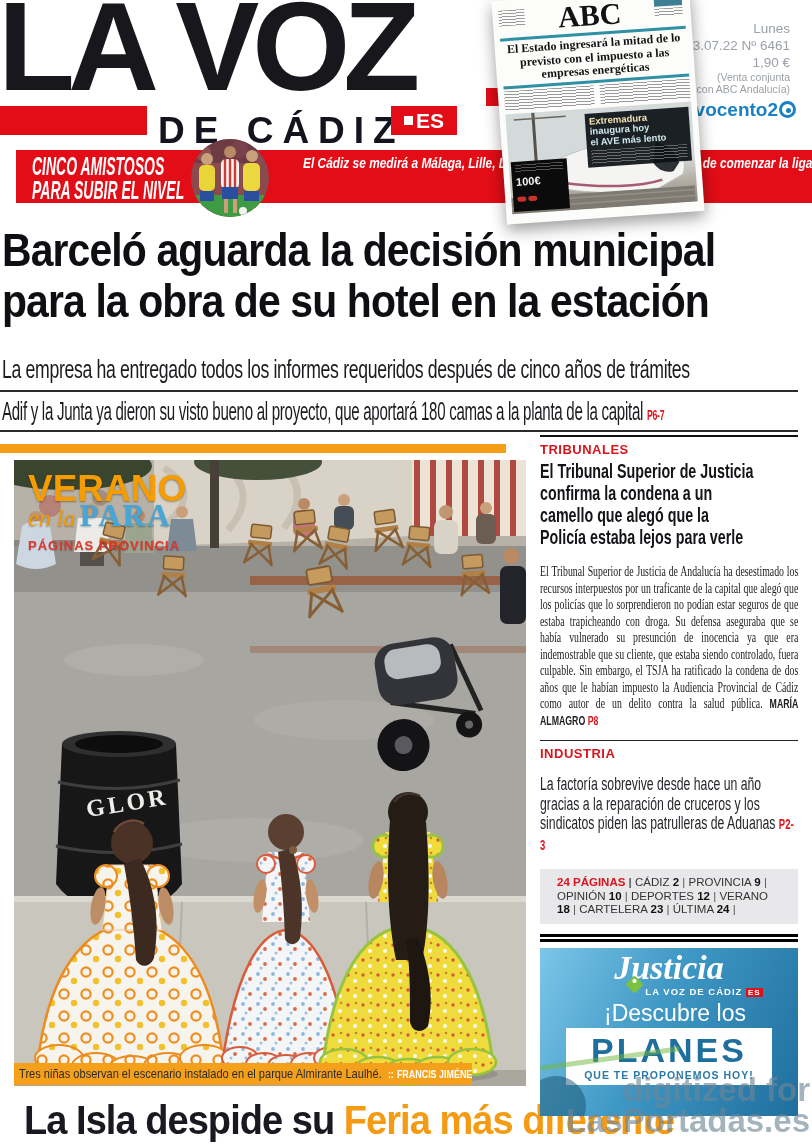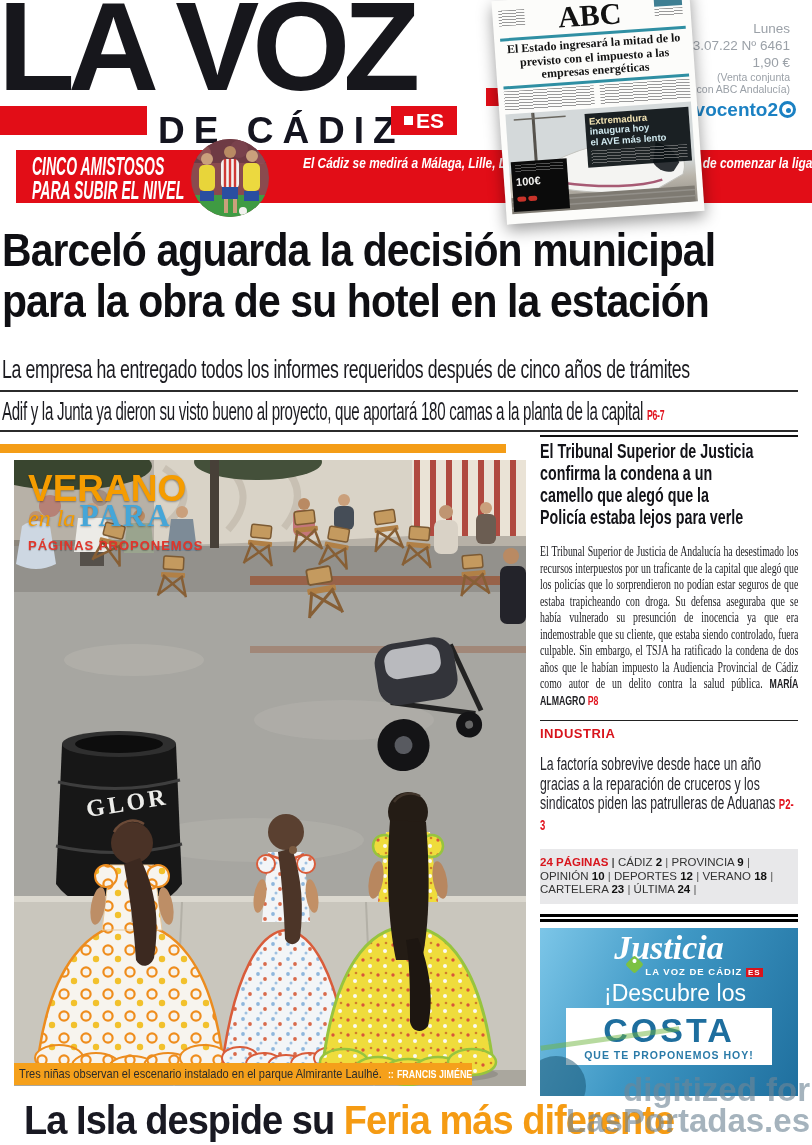--- a/index.html
+++ b/index.html
@@ -49,21 +49,21 @@
   .orangebar{background:#f49d17;}
   
   .rcol{position:absolute;left:540px;top:435px;width:258px;}
   .colrule{border-top:2px solid #111;}
   .kicker{color:#d8141c;font-weight:bold;font-size:13px;letter-spacing:.5px;margin-top:5px;}
   .h2line{font-size:21px;font-weight:bold;line-height:22px;color:#131318;transform:scaleX(.68);}
   .serifbody{font-family:"Liberation Serif",serif;font-size:14px;line-height:16.5px;color:#202024;
              text-align:justify;transform:scaleX(.70);width:143%;margin-top:16px;height:168px;overflow:hidden;}
   .serifbody b{font-family:"Liberation Sans",sans-serif;font-size:12.5px;}
   .dekind{font-size:18px;line-height:19.5px;color:#26262c;transform:scaleX(.68);width:147%;margin-top:14px;}
-  .idx{background:#e8e8ea;margin-top:14px;padding:7px 0;font-size:11.5px;line-height:13.5px;color:#333;}
+  .idx{background:#e8e8ea;margin-top:14px;padding:7px 17px;font-size:11.5px;line-height:13.5px;color:#333;}
   .idx .pages{color:#d8141c;font-weight:bold;}
   .idx .nm{color:#333;}
   .idx .pg{font-weight:bold;color:#111;}
   .idx .pages::after,.idx .ent::after{content:" | ";color:#555;}
   .dblrule{height:8px;border-top:3px solid #000;border-bottom:3px solid #000;box-sizing:border-box;margin-top:10px;}
   
   .ad{position:relative;height:168px;margin-top:6px;overflow:hidden;text-align:center;
       background:linear-gradient(115deg,#7cc6e8 0%,#3e97c4 45%,#1f6f9e 100%);}
   .sil{position:absolute;background:#14506e;border-radius:50%;opacity:.5;}
   .adlogo{font-family:"Liberation Serif",serif;font-style:italic;font-weight:bold;font-size:34px;color:#fff;line-height:36px;margin-top:2px;}
@@ -380,33 +380,34 @@
         <path d="M404,478 C416,508 420,538 414,566 C408,574 398,572 396,562 C396,530 396,504 392,480 Z" fill="#1d1611"></path>
         <path d="M380,342 a20,20 0 0 1 26,-6" stroke="#40342a" stroke-width="2.5" fill="none"></path>
       </g>
     </svg>
     <div class="abs" style="left:14px;top:12px;">
       <div class="verano1">VERANO</div>
       <div style="margin-top:-8px;">
         <span class="veranoscript">en la</span>
         <span class="verano2">PARA</span>
       </div>
-      <div class="veranok" style="margin-top:4px;">PÁGINAS PROPONEMOS</div>
+      <div class="veranok" style="margin-top:4px;">PÁGINAS PROVINCIA</div>
     </div>
     <div class="caption">
       <div class="cond captxt"><span>Tres niñas observan el escenario instalado en el parque Almirante Laulhé.</span>&nbsp;&nbsp;<span class="credit">::</span> <span class="credit">FRANCIS JIMÉNEZ</span></div>
     </div>
   </div>
 
   <div class="abs cond bhead" style="left:24px;top:1098px;">
     <span class="dark">La Isla despide su</span><span class="orange">Feria más diferente</span>
   </div>
 
   <div class="rcol">
     <div class="colrule"></div>
+    <div class="kicker">TRIBUNALES</div>
     <div style="margin-top:3px;">
       <div class="cond h2line">El Tribunal Superior de Justicia</div>
       <div class="cond h2line">confirma la condena a un</div>
       <div class="cond h2line">camello que alegó que la</div>
       <div class="cond h2line">Policía estaba lejos para verle</div>
     </div>
     <div class="wrapcond serifbody"><span>El Tribunal Superior de Justicia de Andalucía ha desestimado los recursos interpuestos por un traficante de la capital que alegó que los policías que lo sorprendieron no podían estar seguros de que estaba trapicheando con droga. Su defensa aseguraba que se había vulnerado su presunción de inocencia ya que era indemostrable que su cliente, que estaba siendo controlado, fuera culpable. Sin embargo, el TSJA ha ratificado la condena de dos años que le habían impuesto la Audiencia Provincial de Cádiz como autor de un delito contra la salud pública.</span> <b>MARÍA ALMAGRO</b> <b class="ref">P8</b></div>
     <div style="border-top:1.5px solid #222;margin-top:8px;"></div>
     <div class="kicker">INDUSTRIA</div>
     <div class="wrapcond dekind"><span>La factoría sobrevive desde hace un año gracias a la reparación de cruceros y los sindicatos piden las patrulleras de Aduanas</span> <span class="ref" style="font-size:14px;">P2-3</span></div>
@@ -416,21 +417,21 @@
     <div class="dblrule"></div>
     <div class="ad">
       <div class="sil" style="width:60px;height:60px;left:-14px;bottom:-20px;"></div>
 
       <div class="abs" style="width:140px;height:5px;background:#6fb53f;opacity:.5;left:0;top:108px;transform:rotate(-8deg);"></div>
       <div class="adlogo">Justicia</div>
       <span class="tag"></span>
       <div class="adbrand"><span>LA VOZ DE CÁDIZ</span> <span class="adbadge">ES</span></div>
       <div class="adline1">¡Descubre los</div>
       <div class="adbox">
-        <div class="adplanes">COSTA</div>
+        <div class="adplanes">PLANES</div>
         <div class="adsub">QUE TE PROPONEMOS HOY!</div>
       </div>
 
     </div>
   </div>
 
   <div class="watermark">
     <div>digitized for</div>
     <div>LasPortadas.es</div>
   </div>

